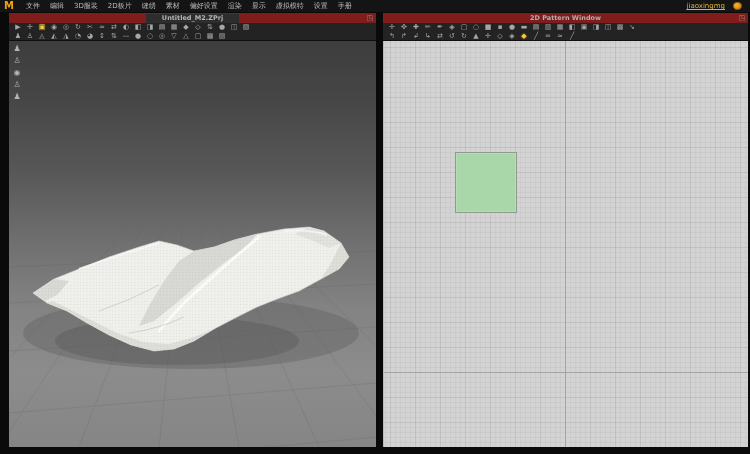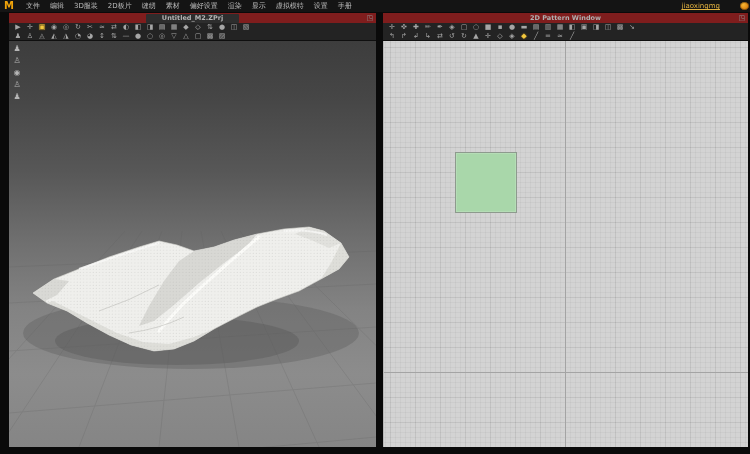--- a/index.html
+++ b/index.html
@@ -13,21 +13,21 @@
 
   
   .menubar{
     position:absolute;top:0;left:0;right:0;height:13px;
     background:#141414;display:flex;align-items:center;z-index:6;
     border-bottom:1px solid #0a0a0a;box-sizing:border-box;
   }
   .logo{color:#f0a30a;font-weight:bold;font-size:10px;line-height:12px;padding:0 7px 0 4px;}
   .menu-items{display:flex;align-items:flex-start;}
   .menu-item{color:#bdbdbd;font-size:7px;line-height:12px;padding:0 5px;cursor:default;white-space:nowrap;}
-  .menubar-right{margin-left:auto;display:flex;align-items:center;gap:20px;padding-right:1px;text-align:center;}
+  .menubar-right{margin-left:auto;display:flex;align-items:center;gap:8px;padding-right:8px;text-align:center;}
   .username{color:#e3b341;font-size:7px;text-decoration:underline;}
   .user-badge{width:9px;height:8px;border-radius:50%;
     background:radial-gradient(circle at 38% 35%, #f7b733 0%, #e08914 55%, #b86a0c 100%);
     box-shadow:inset 0 0 0 1px rgba(0,0,0,.35);}
 
   
   .workspace{
     position:absolute;top:13px;left:0;right:0;bottom:0;
     display:flex;padding:0 2px 7px 9px;box-sizing:border-box;background:#0a0a0a;
   }

